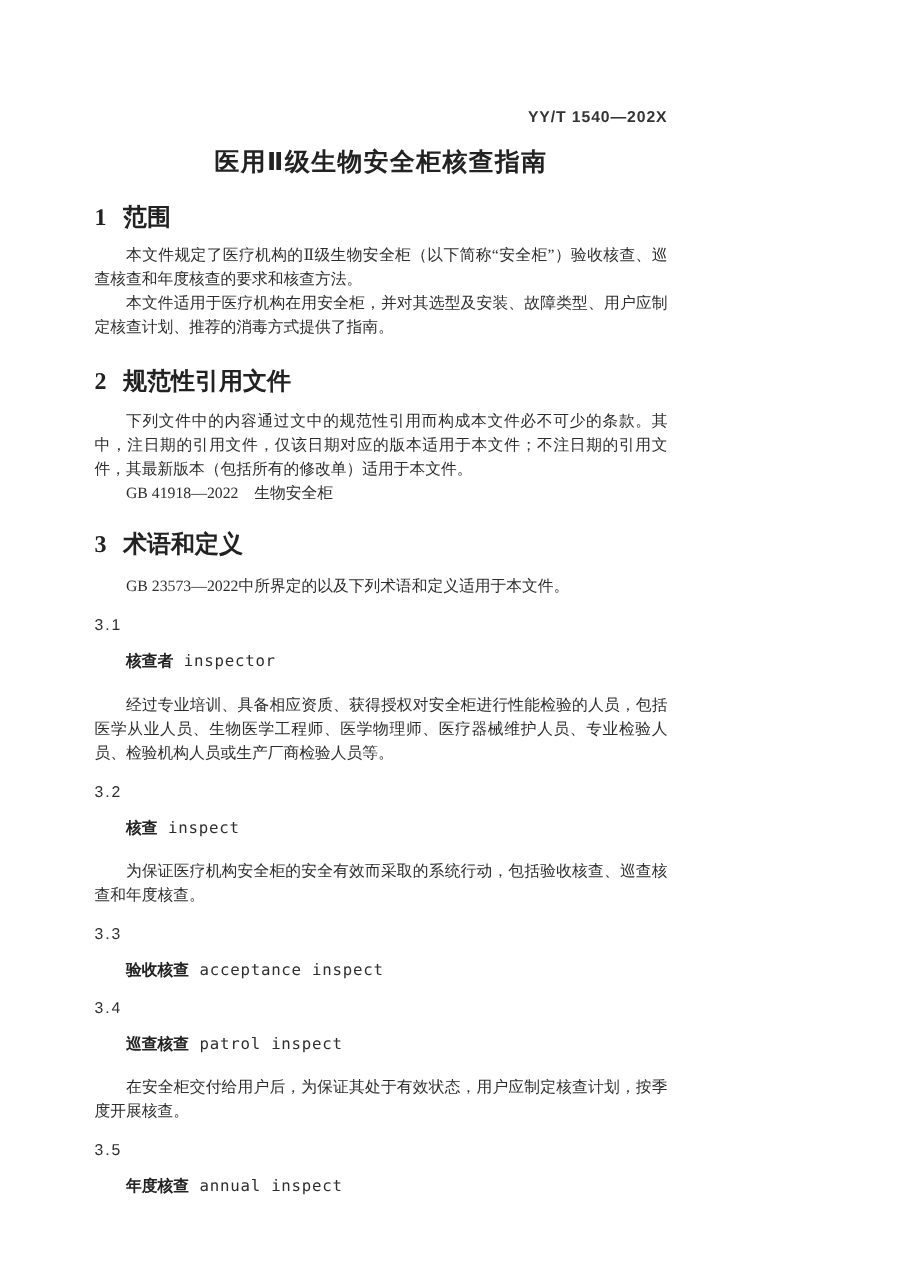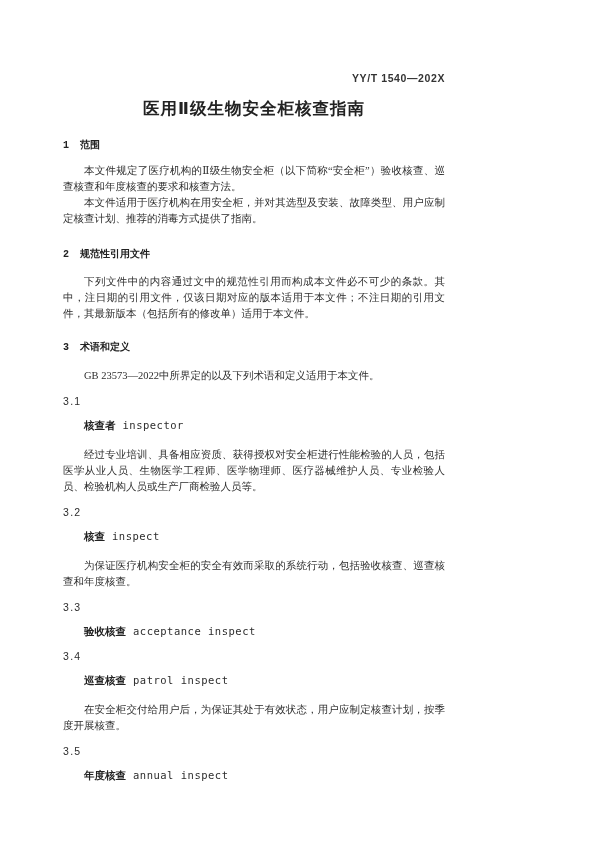--- a/index.html
+++ b/index.html
@@ -29,23 +29,23 @@
     text-align: center;
     font-family: "Liberation Sans", "DejaVu Sans", sans-serif;
     font-weight: bold;
     font-size: 16.5px;
     line-height: 22px;
     margin-top: 12px;
     color: #222222;
     letter-spacing: 1px;
   }
   .sec-heading {
-    font-family: Liberation Mono, monospace;
+    font-family: Liberation Serif, serif;
     font-weight: bold;
-    font-size: 10px;
+    font-size: 16px;
     line-height: 15px;
     color: #222222;
   }
   .sec-heading .sec-num { margin-right: 11px; }
   .sec1 { margin-top: 19px; }
   .sec2 { margin-top: 20px; }
   .sec3 { margin-top: 18px; }
   p.body {
     font-size: 10.5px;
     line-height: 16px;
@@ -108,20 +108,21 @@
     <div class="sec-heading sec1">
       <span class="sec-num">1</span><span>范围</span>
     </div>
     <p class="body first">本文件规定了医疗机构的Ⅱ级生物安全柜（以下简称“安全柜”）验收核查、巡查核查和年度核查的要求和核查方法。</p>
     <p class="body">本文件适用于医疗机构在用安全柜，并对其选型及安装、故障类型、用户应制定核查计划、推荐的消毒方式提供了指南。</p>
 
     <div class="sec-heading sec2">
       <span class="sec-num">2</span><span>规范性引用文件</span>
     </div>
     <p class="body first-wide">下列文件中的内容通过文中的规范性引用而构成本文件必不可少的条款。其中，注日期的引用文件，仅该日期对应的版本适用于本文件；不注日期的引用文件，其最新版本（包括所有的修改单）适用于本文件。</p>
+    <p class="body ref-line">GB 41918—2022　生物安全柜</p>
 
     <div class="sec-heading sec3">
       <span class="sec-num">3</span><span>术语和定义</span>
     </div>
     <p class="body intro">GB 23573—2022中所界定的以及下列术语和定义适用于本文件。</p>
 
     <div class="clause">
       <div class="clause-num">3.1</div>
       <div class="term-line">
         <span class="term-zh">核查者</span><span class="term-en">inspector</span>

